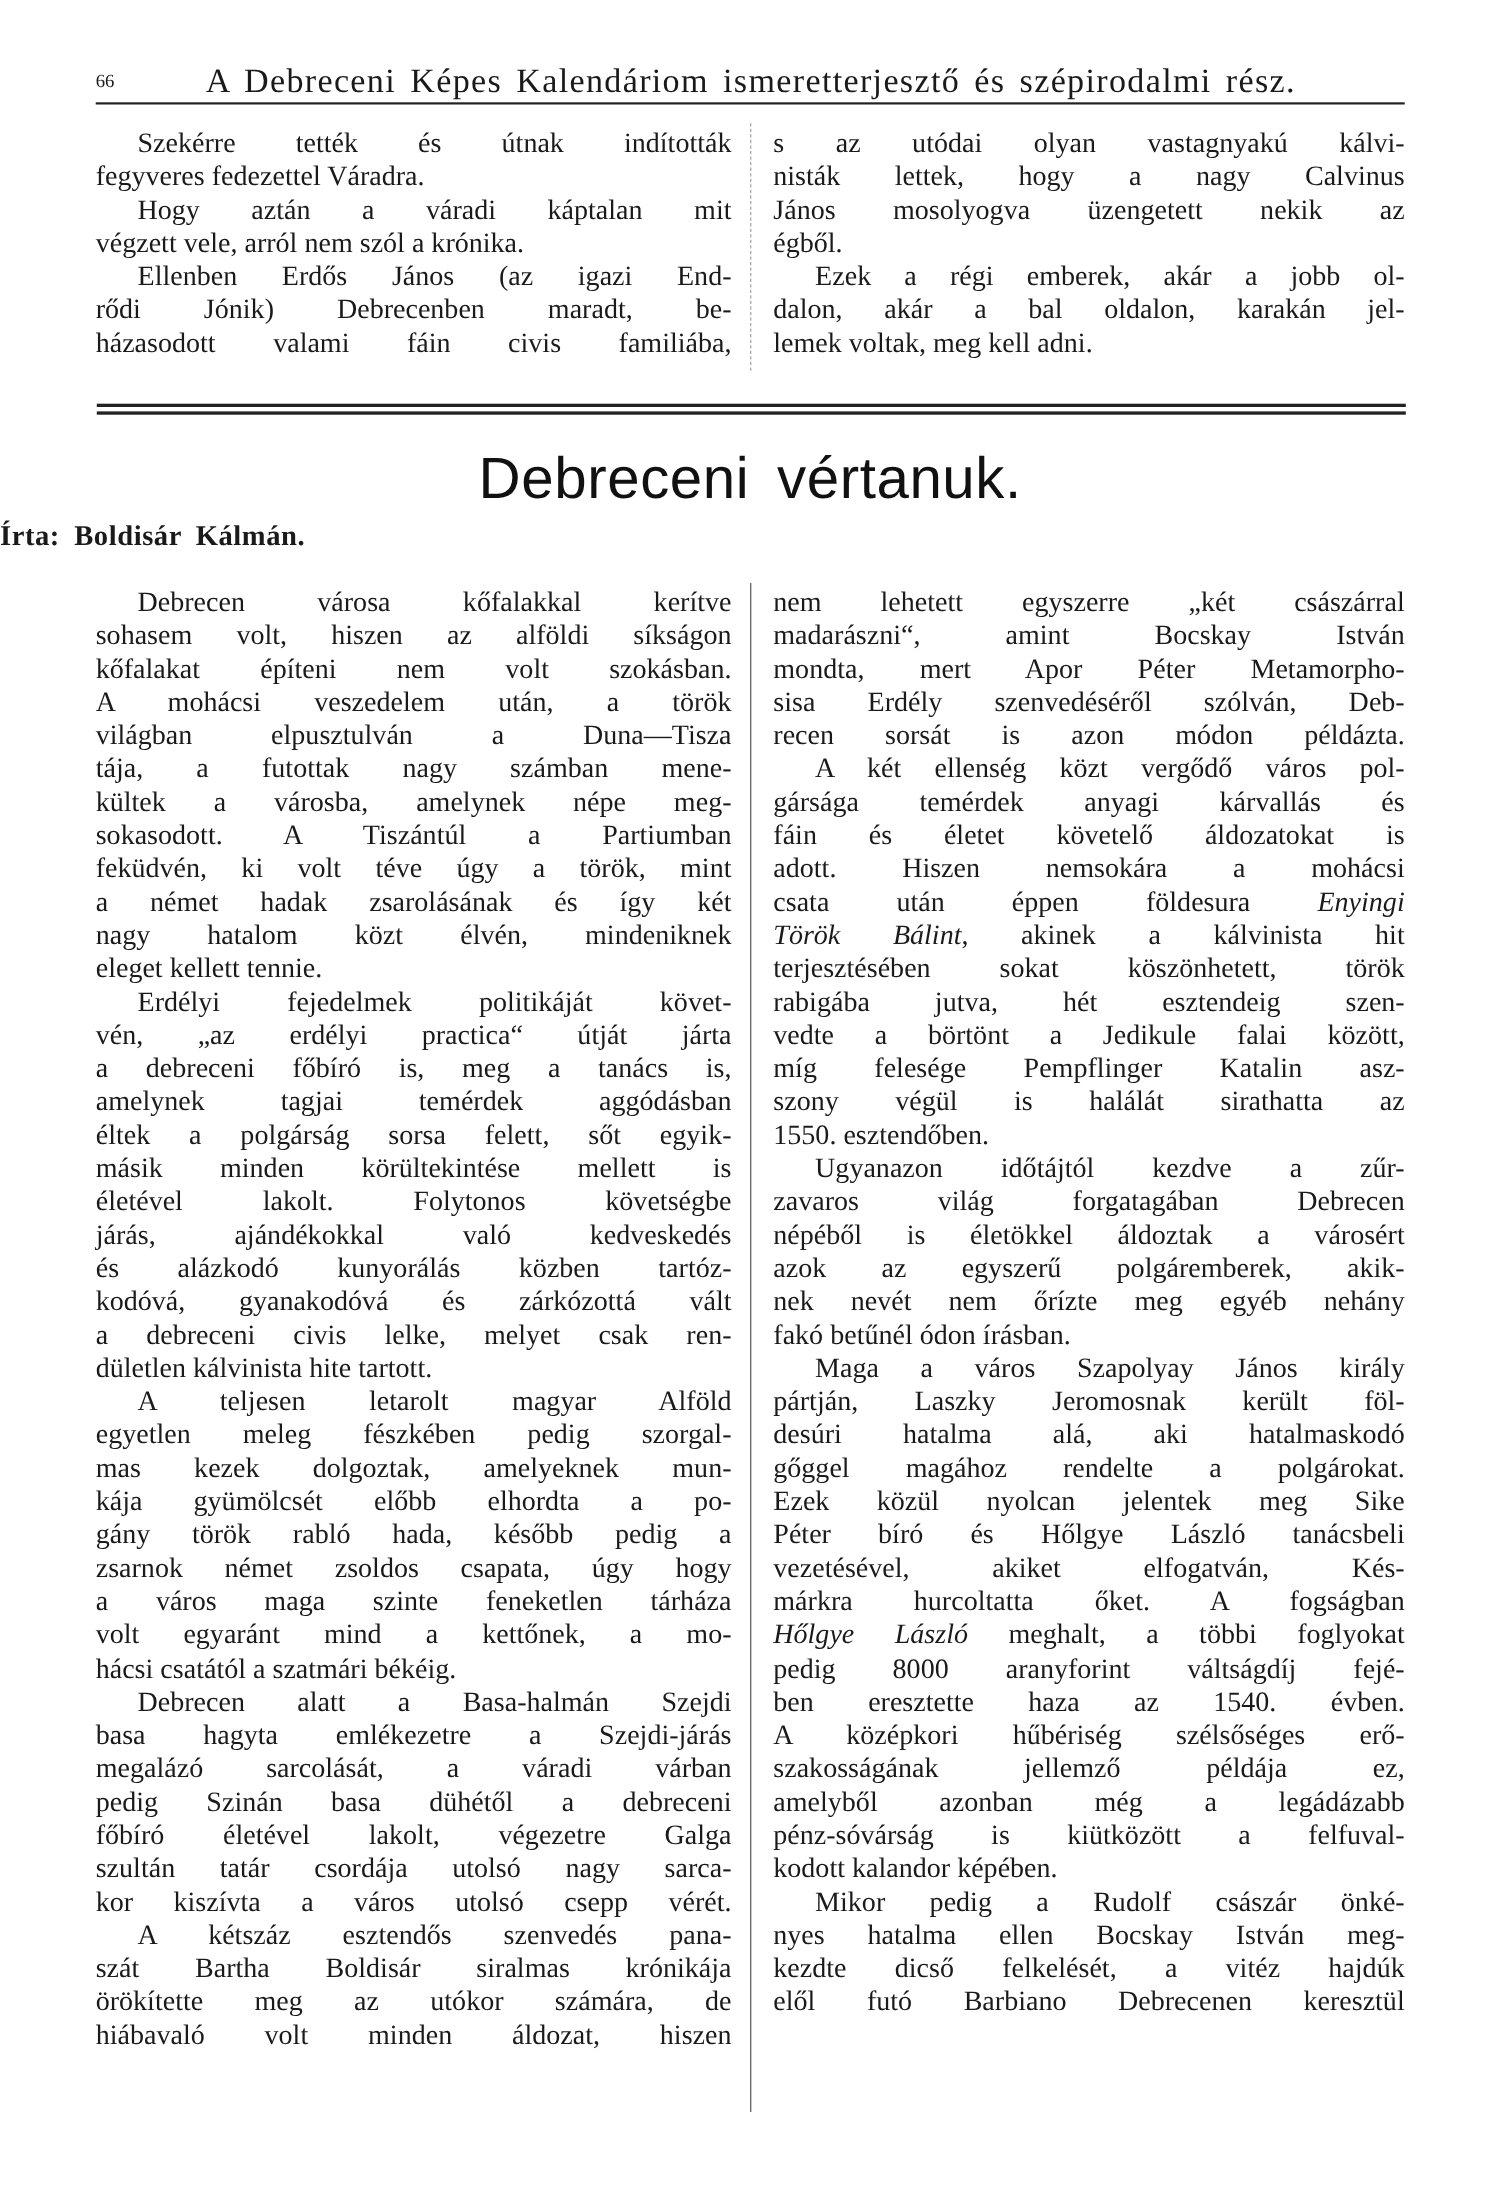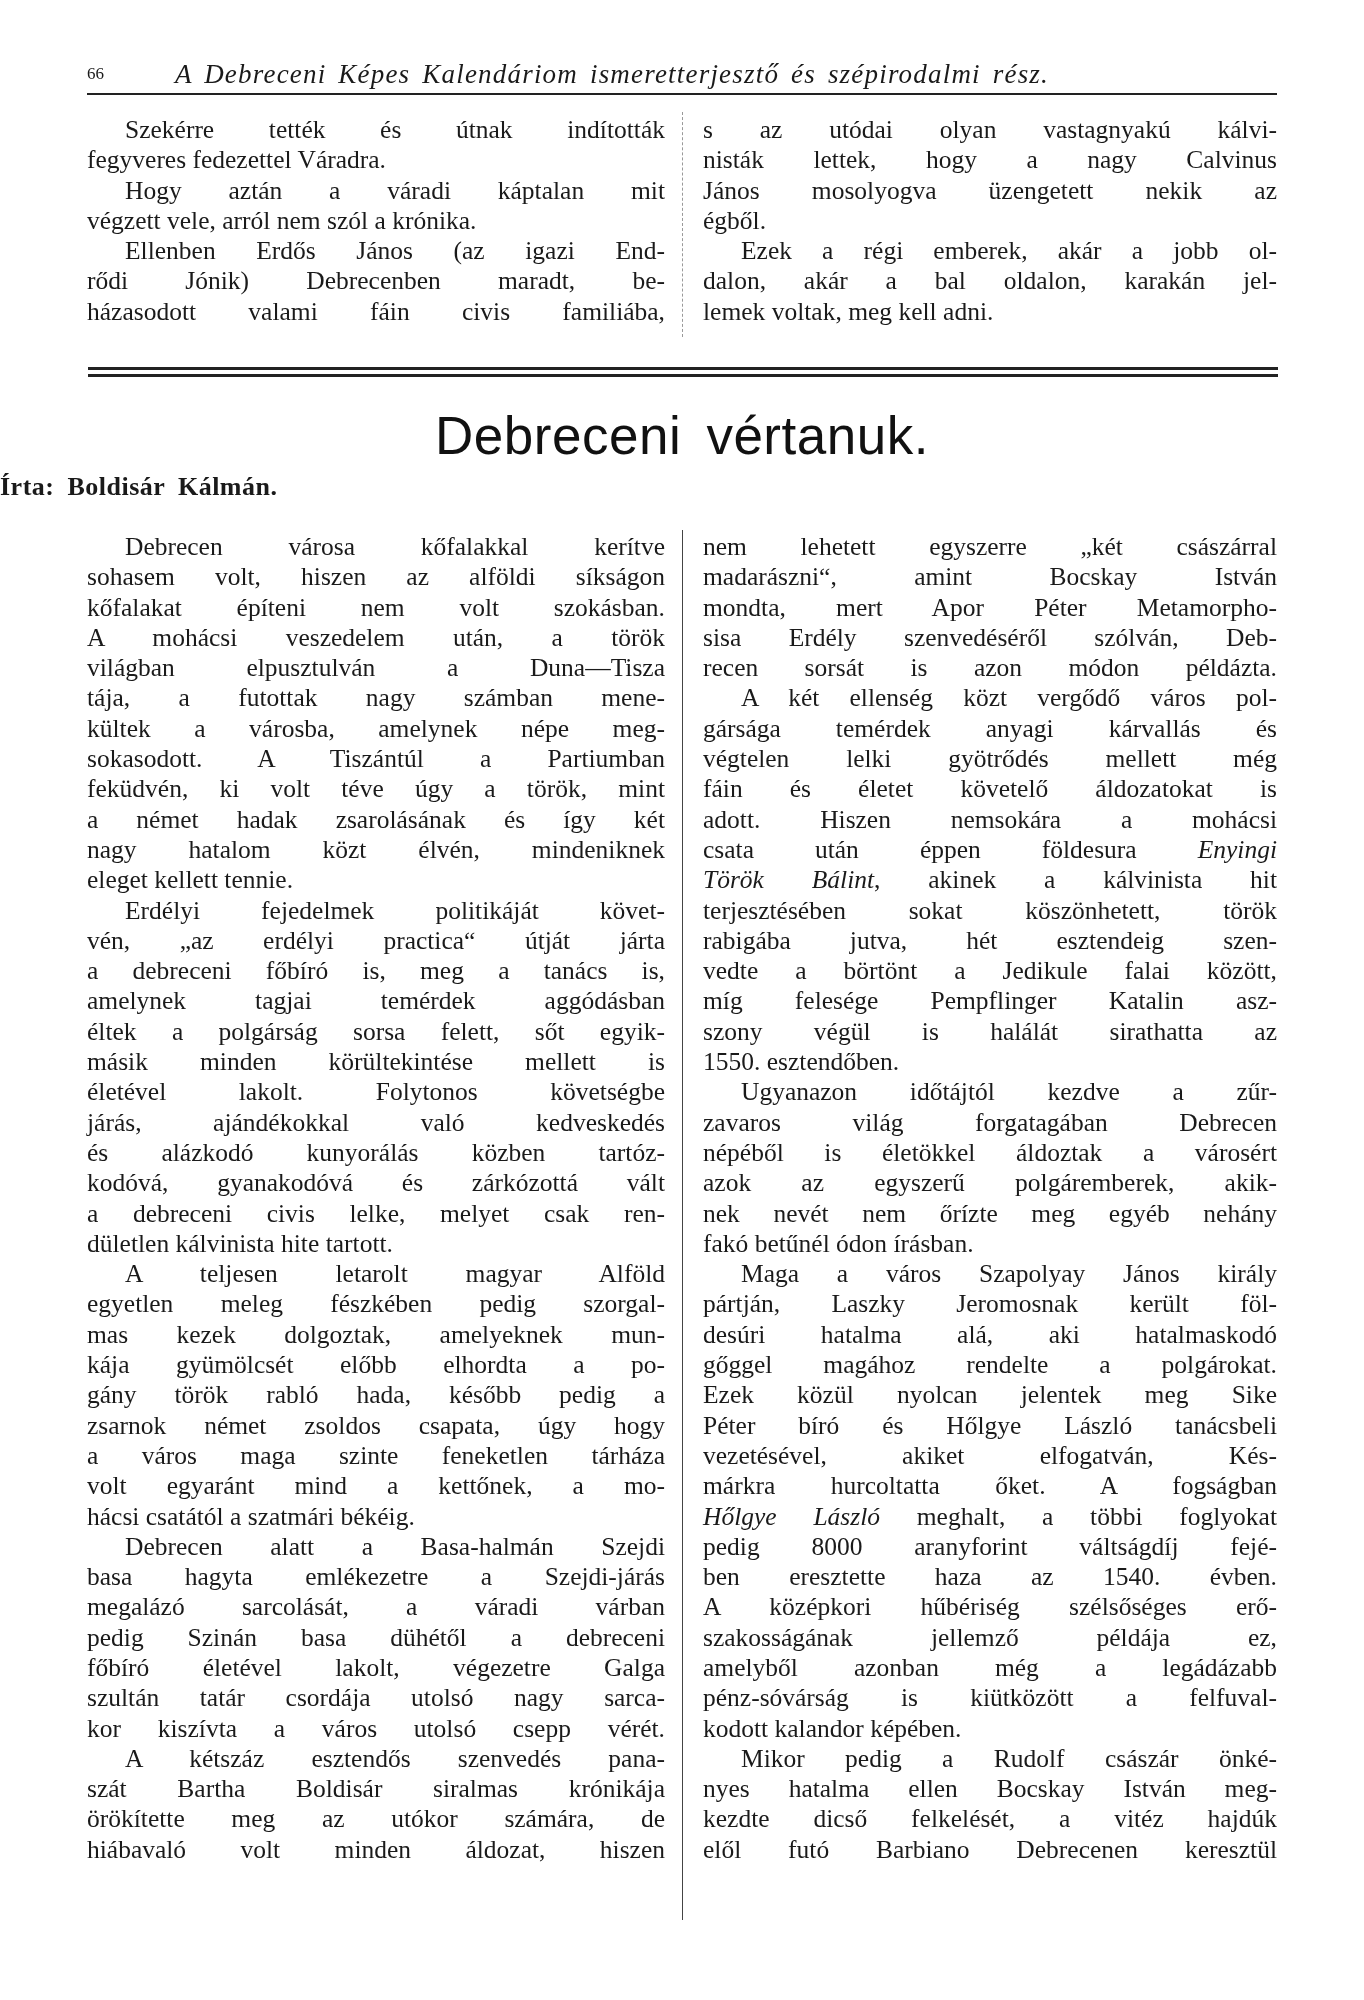--- a/index.html
+++ b/index.html
@@ -1,22 +1,22 @@
 <!DOCTYPE html>
 <html><head>
 <meta charset="utf-8">
 <style>
   html, body { margin: 0; padding: 0; background: #ffffff; }
   body { width: 1364px; height: 2000px; position: relative; overflow: hidden;
          font-family: "Liberation Serif", "DejaVu Serif", serif; color: #1a1a1a; }
 
   .running-head { position: absolute; left: 87px; top: 58px; width: 1190px; height: 40px; }
   .page-number { position: absolute; left: 0; top: 0; font-size: 17px; line-height: 32px; }
-  .running-title { position: absolute; left: 88px; top: 0; font-size: 27px; line-height: 32px;
-                   font-style: italic; letter-spacing: 1.2px; word-spacing: 4px; }
+  .running-title { position: absolute; left: 100px; top: 0; font-size: 31px; line-height: 32px;
+                   letter-spacing: 1.2px; word-spacing: 4px; }
   .head-rule { position: absolute; left: 0; top: 35px; width: 1190px; height: 2px; background: #222; }
 
   .col { position: absolute; }
   .col .line { display: block; height: 30.3px; line-height: 30.3px; font-size: 25.5px;
                text-align: justify; text-align-last: justify; white-space: nowrap; overflow: visible; }
   .col .line.last { text-align-last: left; }
   .col .line.indent { padding-left: 38px; }
   .col .line i { font-style: italic; }
 
   .top-left  { left: 87px;  top: 115px; width: 578px; }
@@ -121,21 +121,20 @@
   </div>
 <div class="col-divider body"></div>
 <div class="col body-right">
     <span class="line">nem lehetett egyszerre „két császárral</span>
     <span class="line">madarászni“, amint Bocskay István</span>
     <span class="line">mondta, mert Apor Péter Metamorpho-</span>
     <span class="line">sisa Erdély szenvedéséről szólván, Deb-</span>
     <span class="line">recen sorsát is azon módon példázta.</span>
     <span class="line indent">A két ellenség közt vergődő város pol-</span>
     <span class="line">gársága temérdek anyagi kárvallás és</span>
-    <span class="line">végtelen lelki gyötrődés mellett még</span>
     <span class="line">fáin és életet követelő áldozatokat is</span>
     <span class="line">adott. Hiszen nemsokára a mohácsi</span>
     <span class="line">csata után éppen földesura <i>Enyingi</i></span>
     <span class="line"><i>Török Bálint</i>, akinek a kálvinista hit</span>
     <span class="line">terjesztésében sokat köszönhetett, török</span>
     <span class="line">rabigába jutva, hét esztendeig szen-</span>
     <span class="line">vedte a börtönt a Jedikule falai között,</span>
     <span class="line">míg felesége Pempflinger Katalin asz-</span>
     <span class="line">szony végül is halálát sirathatta az</span>
     <span class="line last">1550. esztendőben.</span>

